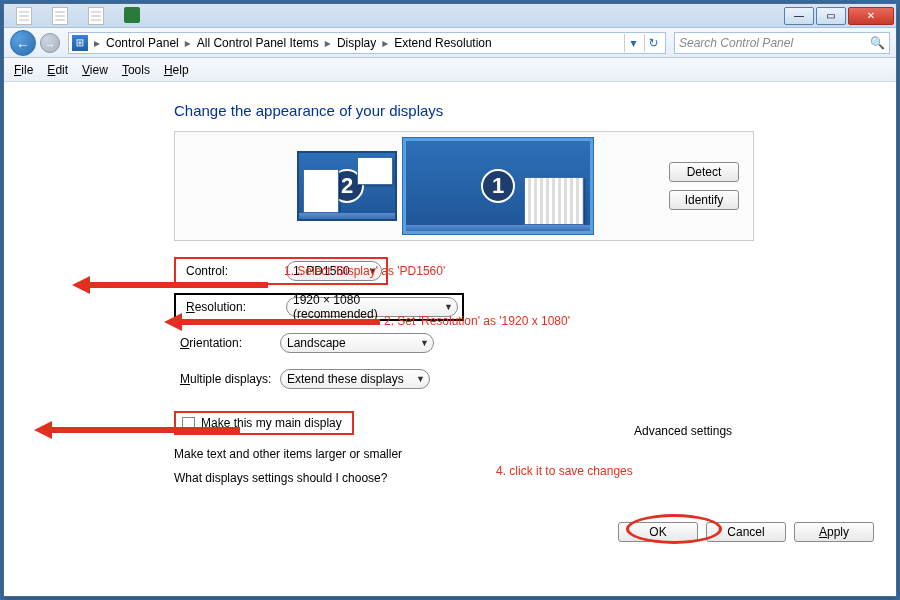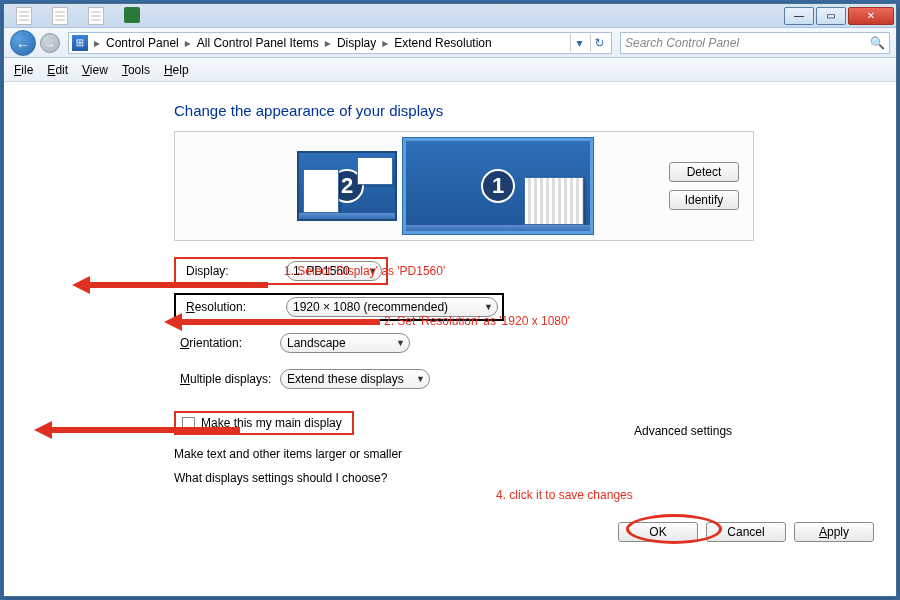--- a/index.html
+++ b/index.html
@@ -114,21 +114,21 @@
     display: flex; align-items: center; gap: 2px;
   }
   .bc-tail span {
     width: 18px; height: 18px;
     border-left: 1px solid #ccc;
     display:flex;align-items:center;justify-content:center;
     color:#2a6cb0;
     cursor: default;
   }
   .searchbox {
-    width: 270px;
+    width: 216px;
     height: 22px;
     border: 1px solid #a9c1dc;
     background: #fff;
     display: flex;
     align-items: center;
     padding: 8px 4px;
   }
   .searchbox .ph {
     color: #888;
     font-style: italic;
@@ -374,41 +374,41 @@
       <div class="side-btns">
         <div class="btn">Detect</div>
         <div class="btn">Identify</div>
       </div>
     </div>
 
     <div class="form-rows">
 
       <div class="row">
         <span class="red-box-row">
-          <span class="lbl">Display:</span>
+          <span class="lbl">Control:</span>
           <span class="combo" style="width:96px">
             <span>1. PD1560</span>
             <span class="arrow">▼</span>
           </span>
         </span>
       </div>
 
       <div class="row">
         <span class="black-box-row">
           <span class="lbl"><u>R</u>esolution:</span>
-          <span class="combo" style="width:212px">
+          <span class="combo" style="width:172px">
             <span>1920 × 1080 (recommended)</span>
             <span class="arrow">▼</span>
           </span>
         </span>
       </div>
 
       <div class="row">
         <span class="lbl"><u>O</u>rientation:</span>
-        <span class="combo" style="width:130px">
+        <span class="combo" style="width:154px">
           <span>Landscape</span>
           <span class="arrow">▼</span>
         </span>
       </div>
 
       <div class="row">
         <span class="lbl"><u>M</u>ultiple displays:</span>
         <span class="combo" style="width:150px">
           <span>Extend these displays</span>
           <span class="arrow">▼</span>
@@ -447,18 +447,18 @@
     <div class="anno-arrow" style="left:160px;top:240px;">
       <div class="head" style="left:0"></div>
       <div class="shaft" style="left:16px;width:200px"></div>
     </div>
 
     <div class="anno-arrow" style="left:30px;top:348px;">
       <div class="head" style="left:0"></div>
       <div class="shaft" style="left:16px;width:190px"></div>
     </div>
 
-    <div class="anno-text" style="left:492px;top:406px">4. click it to save changes</div>
+    <div class="anno-text" style="left:492px;top:382px">4. click it to save changes</div>
     <div class="oval" style="left:622px;top:432px;width:96px;height:30px"></div>
 
   </div>
 
 </div>
 
 </body></html>

